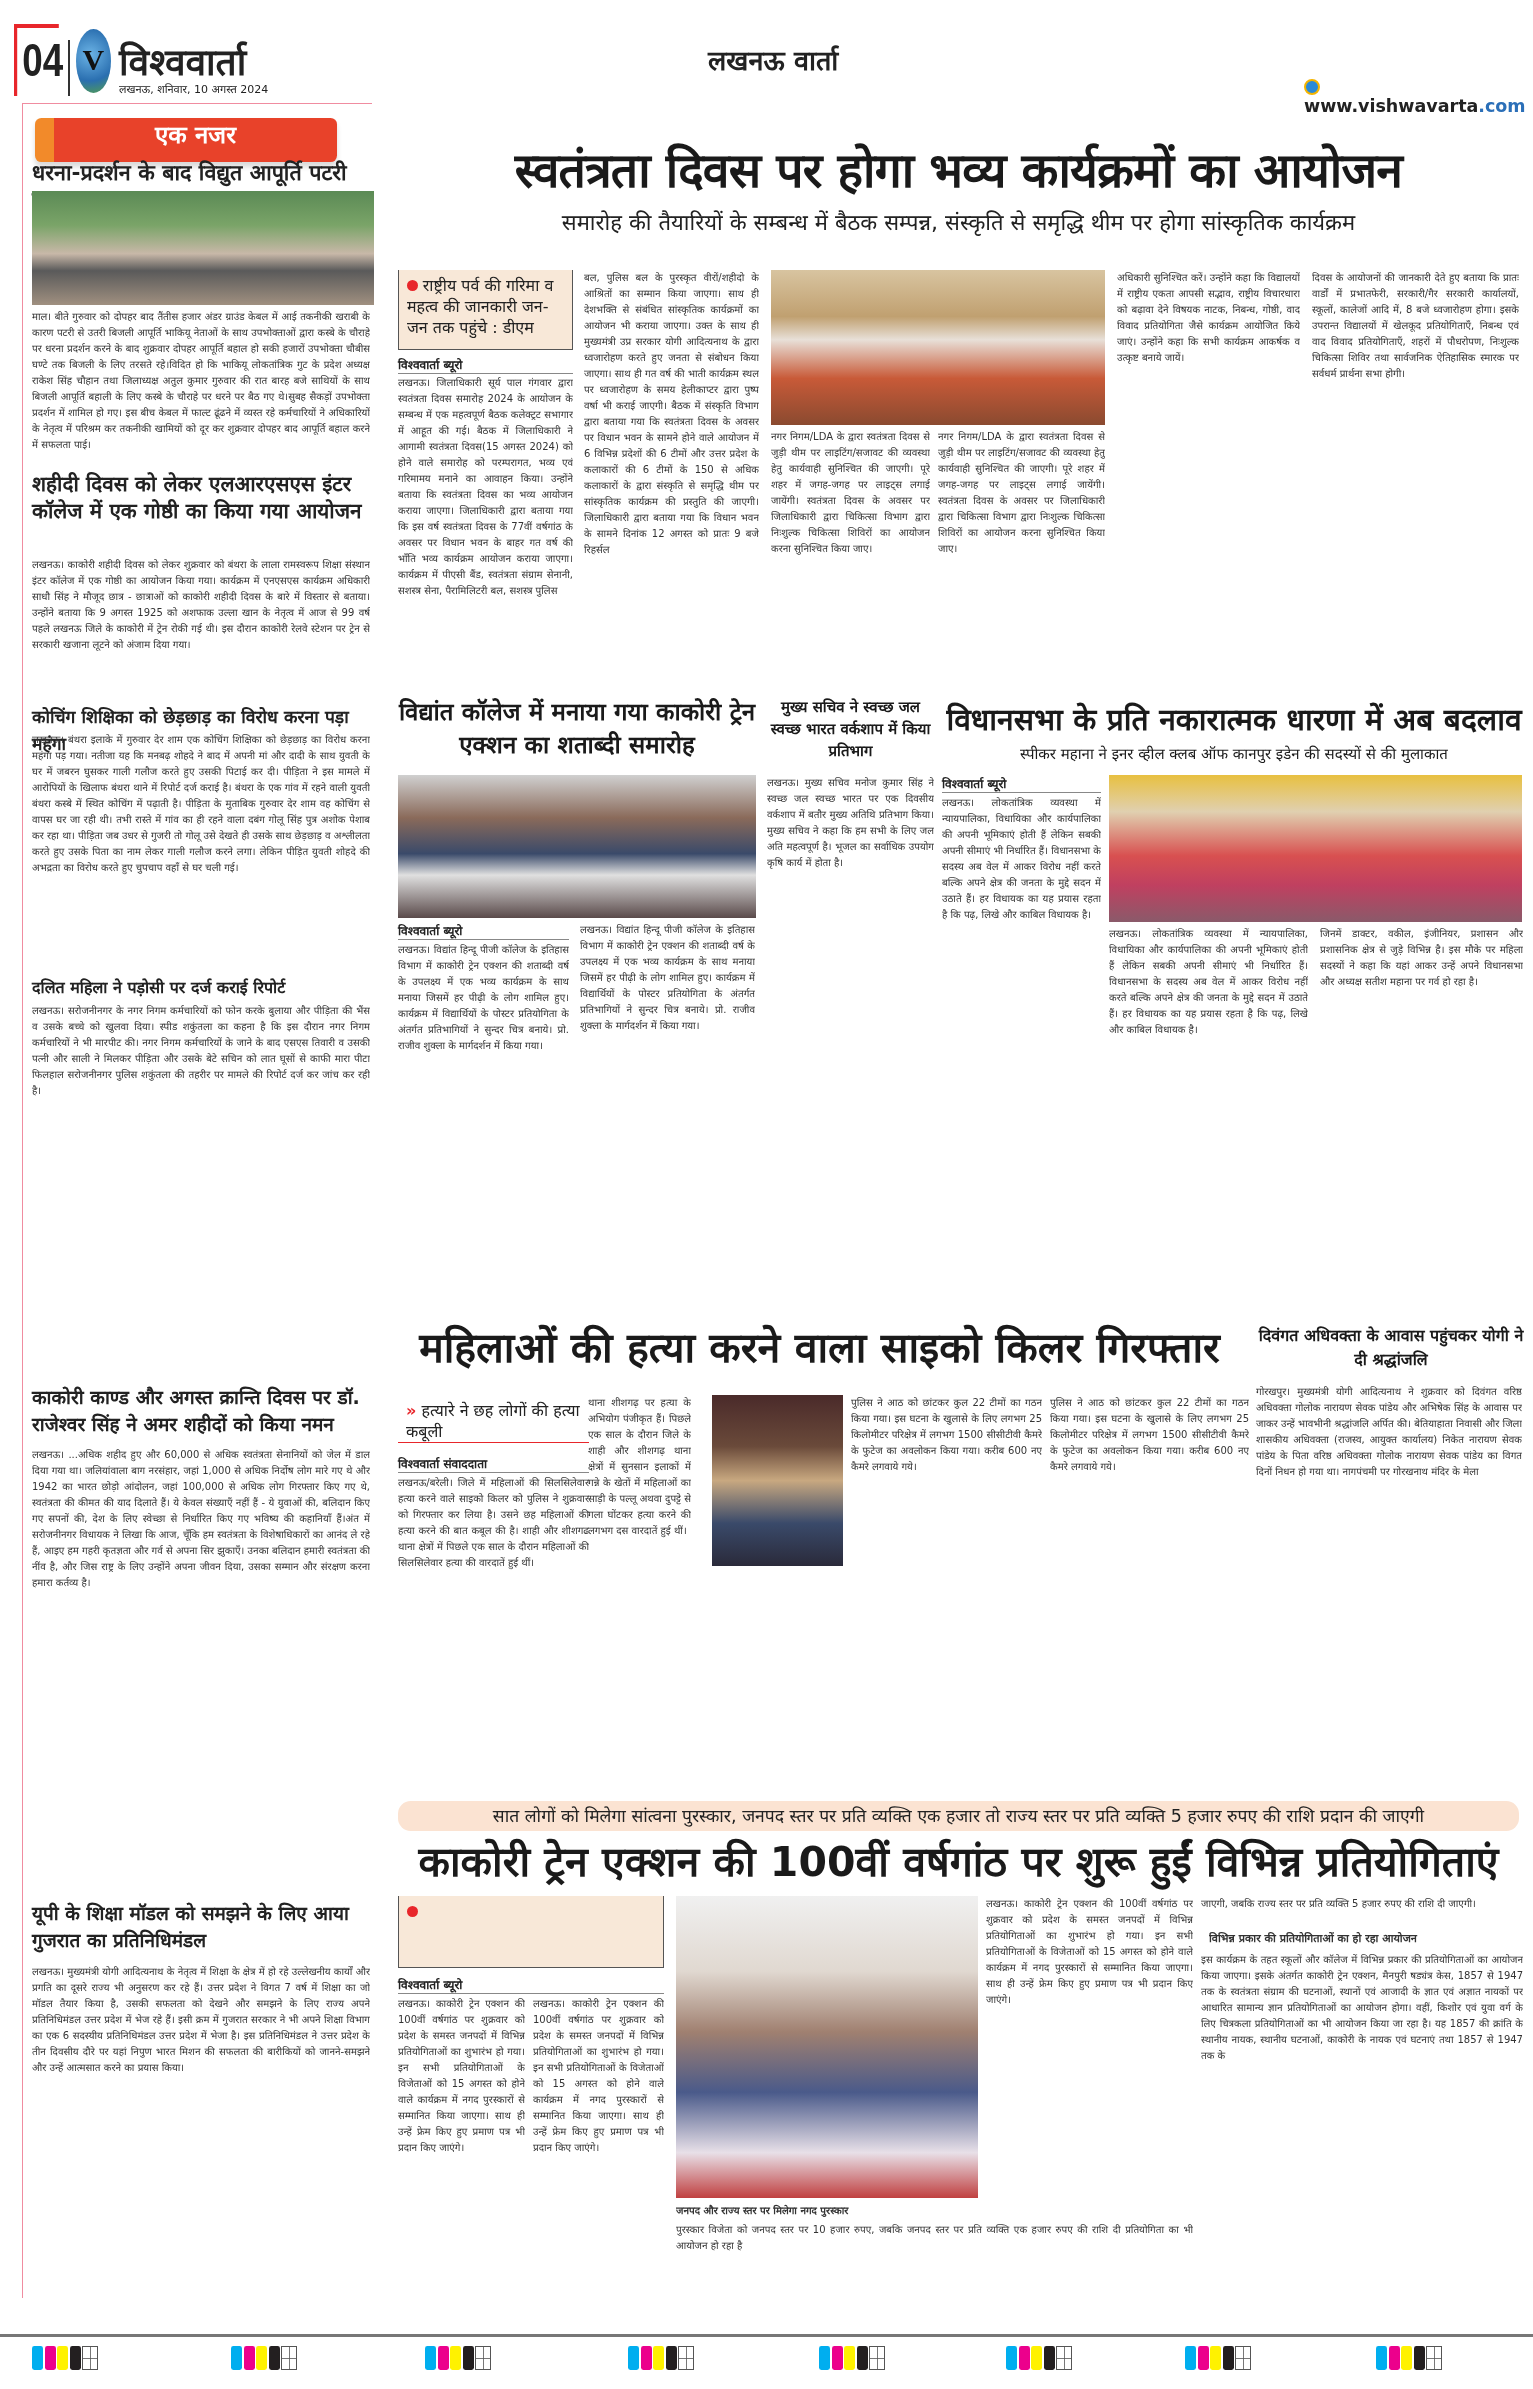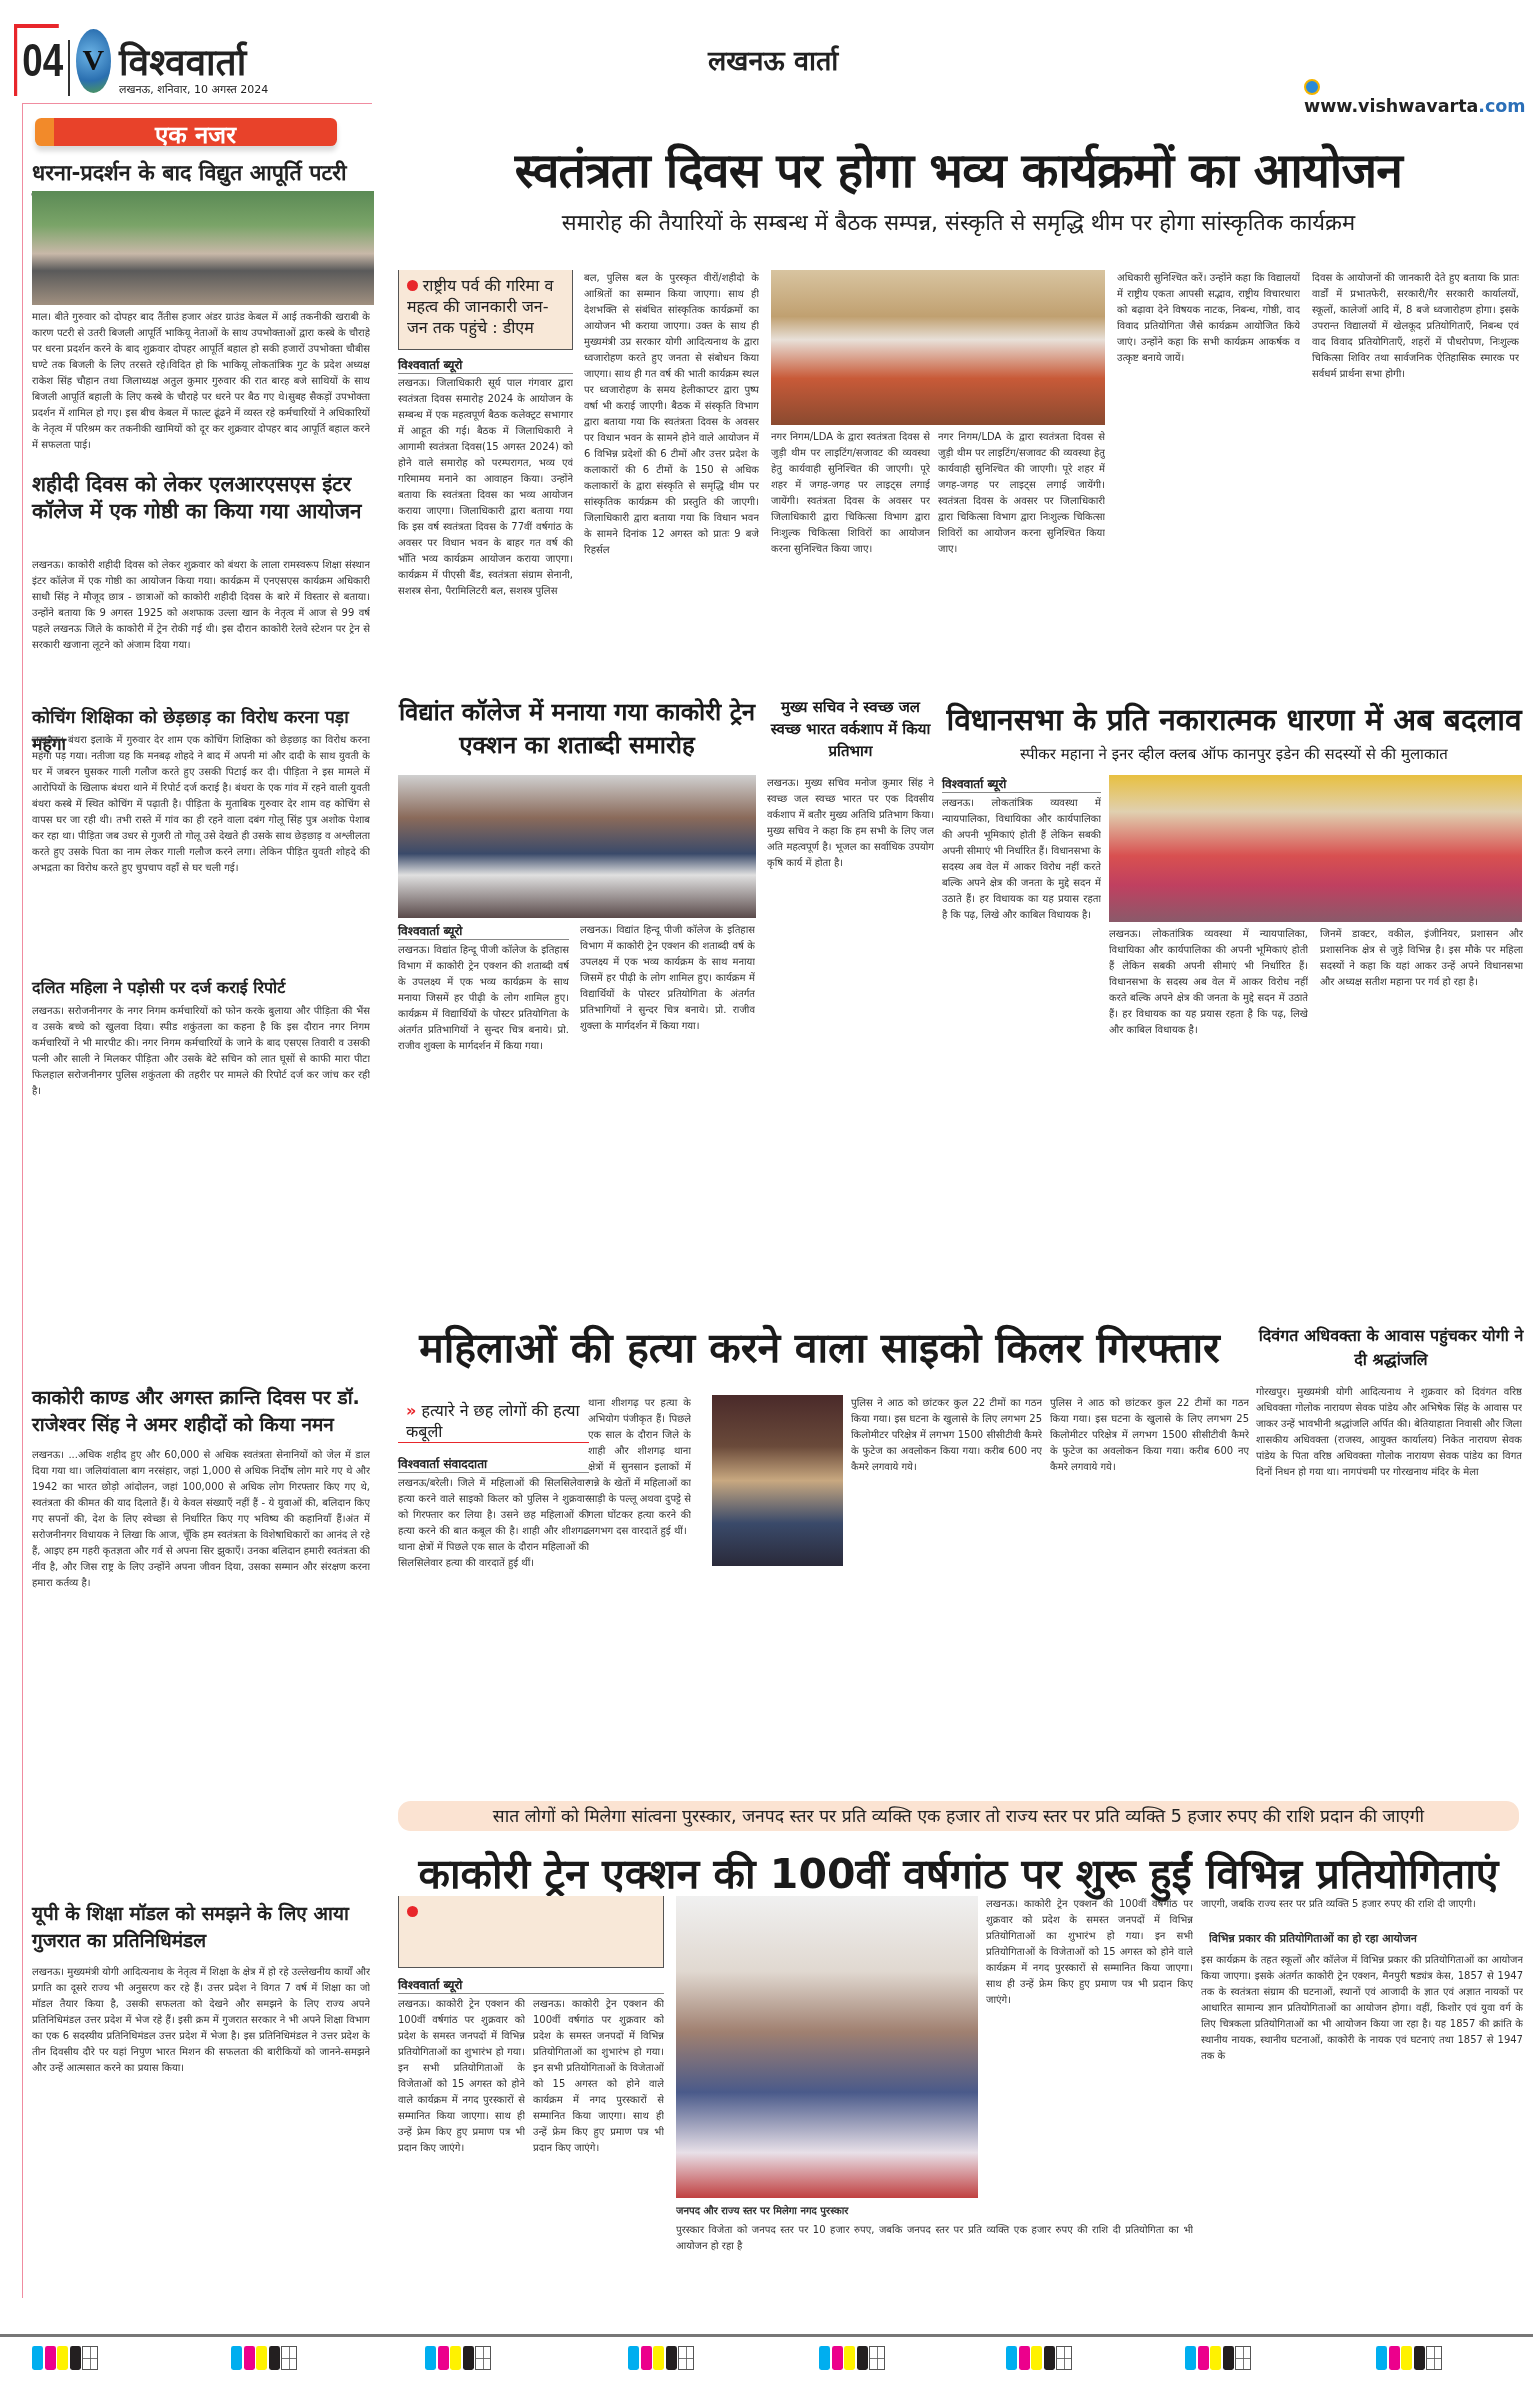--- a/index.html
+++ b/index.html
@@ -9,21 +9,21 @@
 .vsep{position:absolute;left:68px;top:40px;width:1.6px;height:56px;background:#333;}
 .logo{position:absolute;left:76px;top:29px;width:35px;height:64px;border-radius:50%;background:radial-gradient(circle at 40% 40%,#6cb4e6,#2a6fb0 60%,#55a04a);}
 .logo span{position:absolute;left:6.4px;top:14.3px;font-size:30px;font-weight:bold;color:#111;font-family:"Liberation Serif",serif;}
 .brand{position:absolute;left:119px;top:35px;font-size:37px;font-weight:bold;color:#222;}
 .dateline{position:absolute;left:119px;top:81px;font-size:11px;color:#222;}
 .section{position:absolute;left:708px;top:41px;font-size:27px;font-weight:bold;color:#222;}
 .web{position:absolute;left:1304px;top:76px;font-size:17.5px;font-weight:bold;color:#222;}
 .web .ie{display:inline-block;width:16px;height:16px;border-radius:50%;background:#2b8ad8;border:2.4px solid #f4b400;margin-right:4.8px;vertical-align:middle;}
 .web .dotcom{color:#2b6fb8;font-weight:bold;}
 .leftcol{position:absolute;left:22px;top:103px;width:350px;height:2195px;border-left:1.6px solid #f08ca0;border-top:0.8px solid #f08ca0;}
-.eknazar{position:absolute;left:35px;top:118px;width:302px;height:28px;background:#e8422a;border-left:19px solid #f28a2a;border-radius:6.4px;color:#fff;font-size:24px;font-weight:bold;text-align:center;line-height:35px;box-shadow:0 4.8px 4.8px rgba(0,0,0,0.15);}
+.eknazar{position:absolute;left:35px;top:118px;width:302px;height:44px;background:#e8422a;border-left:19px solid #f28a2a;border-radius:6.4px;color:#fff;font-size:24px;font-weight:bold;text-align:center;line-height:35px;box-shadow:0 4.8px 4.8px rgba(0,0,0,0.15);}
 .lhead{position:absolute;left:32px;font-size:20.7px;font-weight:bold;color:#222;line-height:27px;width:334px;}
 .body-txt{position:absolute;font-size:10px;line-height:16px;color:#333;text-align:justify;overflow:hidden;}
 .photo{position:absolute;overflow:hidden;}
 .ph-crowd{background:linear-gradient(180deg,#5b8a55 0%,#7aa468 30%,#c8b8a8 55%,#5a5a5a 70%,#a09080 100%);}
 .ph-meet{background:linear-gradient(180deg,#d8c4a0 0%,#c0a070 30%,#e8e0d8 45%,#c85a38 70%,#8a4a30 100%);}
 .ph-students{background:linear-gradient(180deg,#d0d0d0 0%,#8a6a5a 30%,#3a4a6a 55%,#e0e0e0 70%,#5a4a4a 100%);}
 .ph-women{background:linear-gradient(180deg,#e8c040 0%,#e0d0b0 25%,#d85050 55%,#c04060 75%,#8a5a6a 100%);}
 .ph-police{background:linear-gradient(180deg,#4a2a2a 0%,#6a4a3a 30%,#c8a880 50%,#3a4a6a 75%,#2a2a3a 100%);}
 .ph-crowd2{background:linear-gradient(180deg,#f0f0f0 0%,#e0d8d0 25%,#a08070 45%,#4a5a8a 65%,#e8e0e8 85%,#c04040 100%);}
 .mainhead{position:absolute;left:390px;top:142px;width:1137px;font-size:48px;font-weight:900;color:#1a1a1a;text-align:center;line-height:56px;letter-spacing:-0.8px;}
@@ -112,21 +112,21 @@
 <div class="body-txt" style="left:398px;top:1475px;width:191px;height:318px;">लखनऊ/बरेली। जिले में महिलाओं की सिलसिलेवार हत्या करने वाले साइको किलर को पुलिस ने शुक्रवार को गिरफ्तार कर लिया है। उसने छह महिलाओं की हत्या करने की बात कबूल की है। शाही और शीशगढ थाना क्षेत्रों में पिछले एक साल के दौरान महिलाओं की सिलसिलेवार हत्या की वारदातें हुई थीं।</div>
 <div class="body-txt" style="left:588px;top:1395px;width:103px;height:398px;">थाना शीशगढ़ पर हत्या के अभियोग पंजीकृत हैं। पिछले एक साल के दौरान जिले के शाही और शीशगढ़ थाना क्षेत्रों में सुनसान इलाकों में गन्ने के खेतों में महिलाओं का साड़ी के पल्लू अथवा दुपट्टे से गला घोंटकर हत्या करने की लगभग दस वारदातें हुई थीं।</div>
 <div class="photo ph-police" style="left:712px;top:1395px;width:131px;height:171px;"></div>
 <div class="body-txt" style="left:851px;top:1395px;width:191px;height:398px;">पुलिस ने आठ को छांटकर कुल 22 टीमों का गठन किया गया। इस घटना के खुलासे के लिए लगभग 25 किलोमीटर परिक्षेत्र में लगभग 1500 सीसीटीवी कैमरे के फुटेज का अवलोकन किया गया। करीब 600 नए कैमरे लगवाये गये।</div>
 <div class="body-txt" style="left:1050px;top:1395px;width:199px;height:398px;">पुलिस ने आठ को छांटकर कुल 22 टीमों का गठन किया गया। इस घटना के खुलासे के लिए लगभग 25 किलोमीटर परिक्षेत्र में लगभग 1500 सीसीटीवी कैमरे के फुटेज का अवलोकन किया गया। करीब 600 नए कैमरे लगवाये गये।</div>
 
 <div class="h2" style="left:1256px;top:1324px;width:270px;font-size:16px;line-height:24px;">दिवंगत अधिवक्ता के आवास पहुंचकर योगी ने दी श्रद्धांजलि</div>
 <div class="body-txt" style="left:1256px;top:1384px;width:266px;height:410px;">गोरखपुर। मुख्यमंत्री योगी आदित्यनाथ ने शुक्रवार को दिवंगत वरिष्ठ अधिवक्ता गोलोक नारायण सेवक पांडेय और अभिषेक सिंह के आवास पर जाकर उन्हें भावभीनी श्रद्धांजलि अर्पित की। बेतियाहाता निवासी और जिला शासकीय अधिवक्ता (राजस्व, आयुक्त कार्यालय) निकेत नारायण सेवक पांडेय के पिता वरिष्ठ अधिवक्ता गोलोक नारायण सेवक पांडेय का विगत दिनों निधन हो गया था। नागपंचमी पर गोरखनाथ मंदिर के मेला</div>
 
 <div class="banner">सात लोगों को मिलेगा सांत्वना पुरस्कार, जनपद स्तर पर प्रति व्यक्ति एक हजार तो राज्य स्तर पर प्रति व्यक्ति 5 हजार रुपए की राशि प्रदान की जाएगी</div>
-<div class="h2" style="left:390px;top:1837px;width:1137px;font-size:41px;line-height:51px;margin-top:12px;">काकोरी ट्रेन एक्शन की 100वीं वर्षगांठ पर शुरू हुईं विभिन्न प्रतियोगिताएं</div>
+<div class="h2" style="left:390px;top:1837px;width:1137px;font-size:41px;line-height:51px;">काकोरी ट्रेन एक्शन की 100वीं वर्षगांठ पर शुरू हुईं विभिन्न प्रतियोगिताएं</div>
 <div class="callout" style="left:398px;top:1896px;width:266px;height:72px;"><span class="dot"></span></div>
 <div class="byline" style="left:398px;top:1976px;width:266px;">विश्ववार्ता ब्यूरो</div>
 <div class="body-txt" style="left:398px;top:1996px;width:127px;height:330px;">लखनऊ। काकोरी ट्रेन एक्शन की 100वीं वर्षगांठ पर शुक्रवार को प्रदेश के समस्त जनपदों में विभिन्न प्रतियोगिताओं का शुभारंभ हो गया। इन सभी प्रतियोगिताओं के विजेताओं को 15 अगस्त को होने वाले कार्यक्रम में नगद पुरस्कारों से सम्मानित किया जाएगा। साथ ही उन्हें फ्रेम किए हुए प्रमाण पत्र भी प्रदान किए जाएंगे।</div>
 <div class="body-txt" style="left:533px;top:1996px;width:131px;height:330px;">लखनऊ। काकोरी ट्रेन एक्शन की 100वीं वर्षगांठ पर शुक्रवार को प्रदेश के समस्त जनपदों में विभिन्न प्रतियोगिताओं का शुभारंभ हो गया। इन सभी प्रतियोगिताओं के विजेताओं को 15 अगस्त को होने वाले कार्यक्रम में नगद पुरस्कारों से सम्मानित किया जाएगा। साथ ही उन्हें फ्रेम किए हुए प्रमाण पत्र भी प्रदान किए जाएंगे।</div>
 <div class="photo ph-crowd2" style="left:676px;top:1896px;width:302px;height:302px;"></div>
 <div class="body-txt" style="left:676px;top:2203px;width:302px;height:19px;font-weight:bold;">जनपद और राज्य स्तर पर मिलेगा नगद पुरस्कार</div>
 <div class="body-txt" style="left:676px;top:2222px;width:517px;height:103px;">पुरस्कार विजेता को जनपद स्तर पर 10 हजार रुपए, जबकि जनपद स्तर पर प्रति व्यक्ति एक हजार रुपए की राशि दी प्रतियोगिता का भी आयोजन हो रहा है</div>
 <div class="body-txt" style="left:986px;top:1896px;width:207px;height:318px;">लखनऊ। काकोरी ट्रेन एक्शन की 100वीं वर्षगांठ पर शुक्रवार को प्रदेश के समस्त जनपदों में विभिन्न प्रतियोगिताओं का शुभारंभ हो गया। इन सभी प्रतियोगिताओं के विजेताओं को 15 अगस्त को होने वाले कार्यक्रम में नगद पुरस्कारों से सम्मानित किया जाएगा। साथ ही उन्हें फ्रेम किए हुए प्रमाण पत्र भी प्रदान किए जाएंगे।</div>
 <div class="body-txt" style="left:1201px;top:1896px;width:322px;height:32px;">जाएगी, जबकि राज्य स्तर पर प्रति व्यक्ति 5 हजार रुपए की राशि दी जाएगी।</div>
 <div class="body-txt" style="left:1209px;top:1931px;width:314px;height:19px;font-weight:bold;font-size:11px;">विभिन्न प्रकार की प्रतियोगिताओं का हो रहा आयोजन</div>

